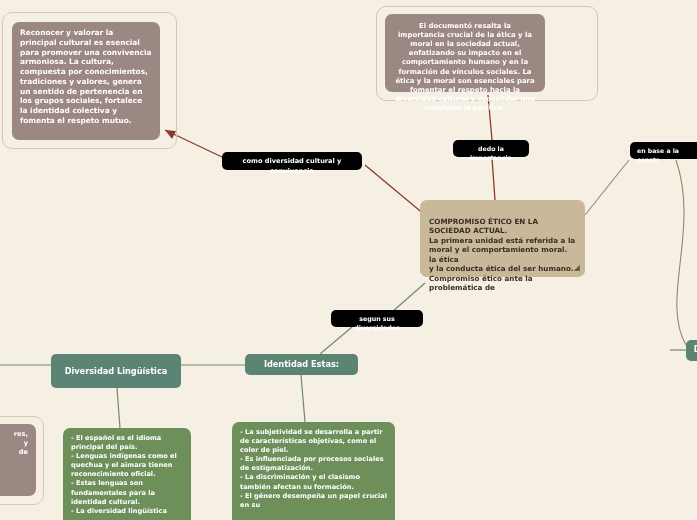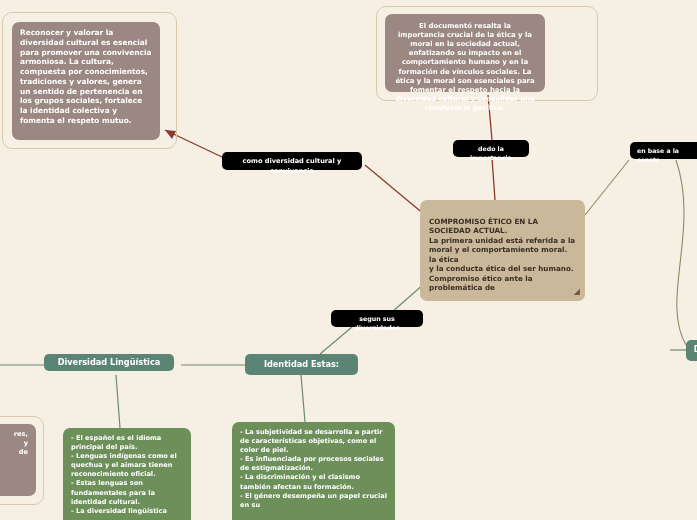--- a/index.html
+++ b/index.html
@@ -43,21 +43,21 @@
     box-sizing: border-box;
     border-radius: 10px;
     border: 1px solid #d8c9ad;
     background: transparent;
   }
   
   #node-central {
     left: 420px;
     top: 200px;
     width: 165px;
-    height: 101px;
+    height: 77px;
     background: #c9b89a;
     color: #3a2f23;
     font-size: 7.2px;
     padding: 7px 9px;
   }
   #node-central .title {
     display: block;
   }
   .corner-mark {
     position: absolute;
@@ -148,24 +148,24 @@
     color: #ffffff;
     font-size: 8.2px;
     font-weight: bold;
     border-radius: 5px;
     text-align: center;
     display: flex;
     align-items: center;
     justify-content: center;
   }
   #node-diversidad-linguistica {
-    left: 44px;
+    left: 51px;
     top: 354px;
     width: 130px;
-    height: 17px;
+    height: 34px;
   }
   #node-identidad-racial {
     left: 245px;
     top: 354px;
     width: 113px;
     height: 21px;
   }
   #node-right-green {
     left: 686px;
     top: 340px;
@@ -241,21 +241,21 @@
     <path d="M 51 365 L 0 365" stroke="#6f8a6a" stroke-width="1.2" fill="none"></path>
 
     <path d="M 116 375 L 120 428" stroke="#6f8a6a" stroke-width="1.2" fill="none"></path>
 
     <path d="M 301 375 L 305 422" stroke="#6f8a6a" stroke-width="1.2" fill="none"></path>
 
     <path d="M 686 350 L 670 350" stroke="#6f8a6a" stroke-width="1.2" fill="none"></path>
   </svg>
 
   <div class="node-outline" id="outline-diversidad-cultural"></div>
-  <div class="node" id="node-diversidad-cultural">Reconocer y valorar la diversidad cultural es esencial para promover una convivencia armoniosa. La cultura, compuesta por conocimientos, tradiciones y valores, genera un sentido de pertenencia en los grupos sociales, fortalece la identidad colectiva y fomenta el respeto mutuo.</div>
+  <div class="node" id="node-diversidad-cultural">Reconocer y valorar la principal cultural es esencial para promover una convivencia armoniosa. La cultura, compuesta por conocimientos, tradiciones y valores, genera un sentido de pertenencia en los grupos sociales, fortalece la identidad colectiva y fomenta el respeto mutuo.</div>
 
   <div class="node-outline" id="outline-documento"></div>
   <div class="node" id="node-documento">El documentó resalta la importancia crucial de la ética y la moral en la sociedad actual, enfatizando su impacto en el comportamiento humano y en la formación de vínculos sociales. La ética y la moral son esenciales para fomentar el respeto hacia la diversidad cultural y consolidar una convivencia pacífica.</div>
 
   <div class="node" id="node-central">
     <span class="title">COMPROMISO ÉTICO EN LA SOCIEDAD ACTUAL.</span><span>La primera unidad está referida a la moral y el comportamiento moral. la ética
 y la conducta ética del ser humano. Compromiso ético ante la problemática de</span>
     <span class="corner-mark">◢</span>
   </div>
 

